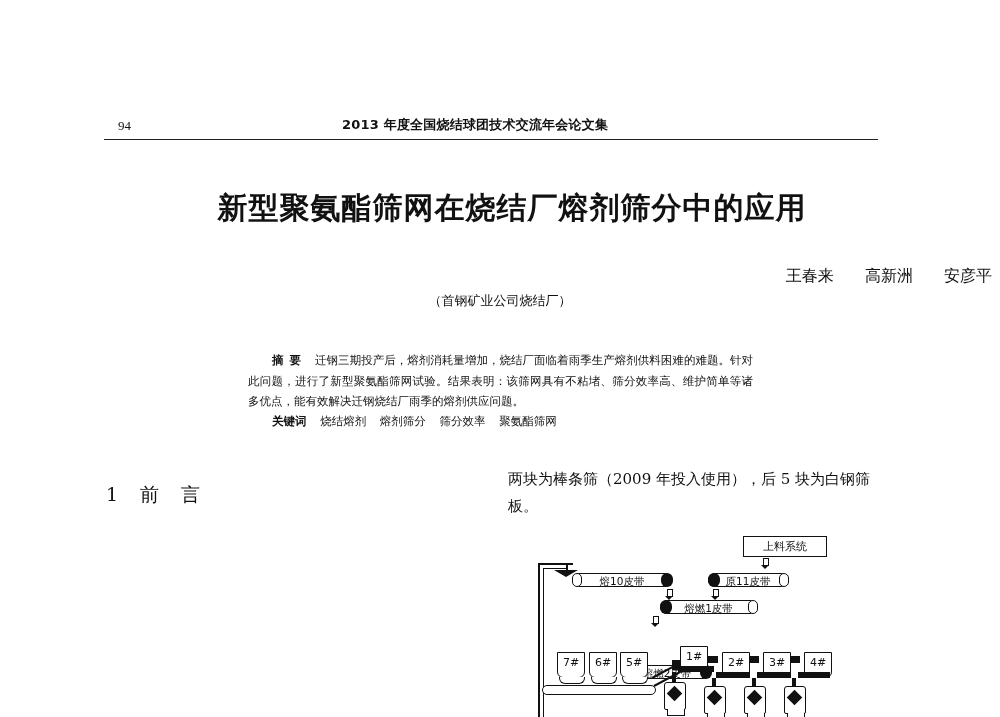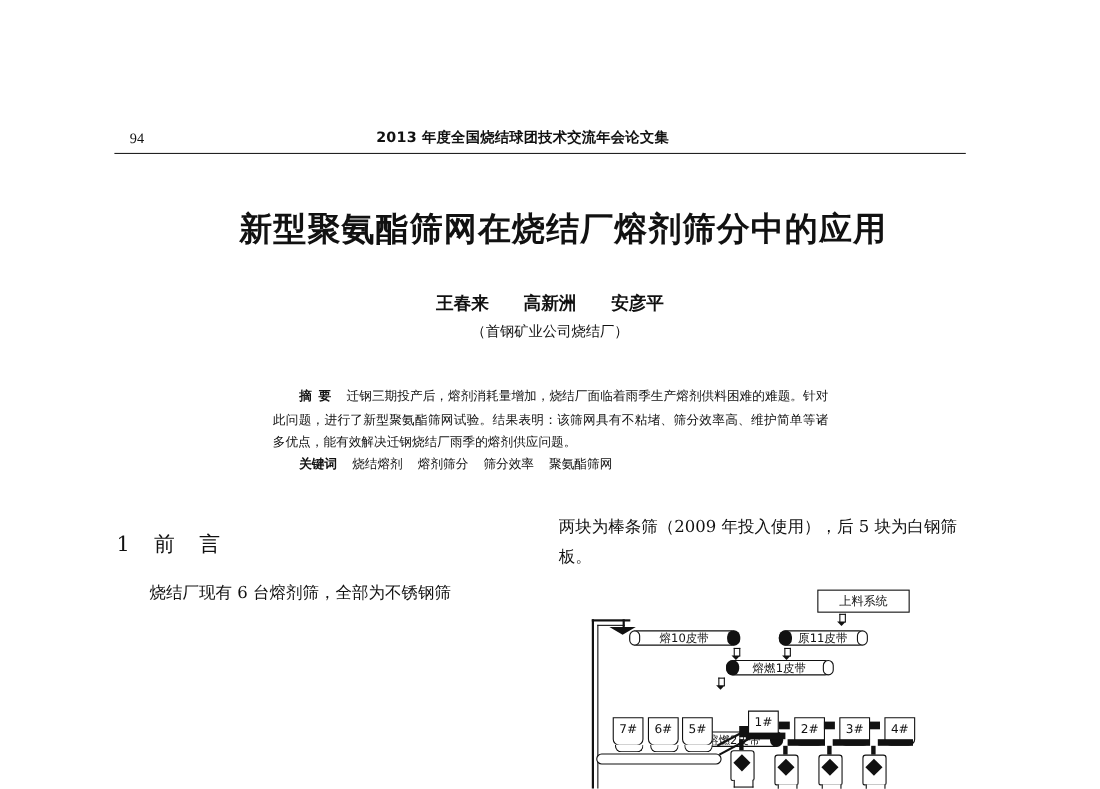--- a/index.html
+++ b/index.html
@@ -5,21 +5,21 @@
   html, body { margin: 0; padding: 0; background: #ffffff; }
   body { width: 1000px; height: 717px; position: relative; overflow: hidden;
          font-family: "DejaVu Serif", "Liberation Serif", serif; color: #111; }
   .abs { position: absolute; }
 
   .page-number { left: 118px; top: 118px; font-size: 13px; font-family: "Liberation Serif", serif; }
   .running-head { left: 342px; top: 116px; font-size: 13px; font-weight: bold; font-family: "DejaVu Sans", sans-serif; letter-spacing: 0.2px; }
   .header-rule { left: 104px; top: 139px; width: 774px; height: 1px; background: #222; }
 
   .paper-title { left: 0; width: 1000px; top: 188px; text-align: center; font-family: "DejaVu Sans", sans-serif; font-weight: bold; font-size: 30px; letter-spacing: 1px; padding-left: 12px; }
-  .authors { left: 0; width: 1000px; top: 266px; text-align: center; font-family: "DejaVu Sans", sans-serif; font-weight: bold; font-size: 16px; word-spacing: 10px; }
+  .authors { left: 0; width: 1000px; top: 266px; text-align: right; font-family: "DejaVu Sans", sans-serif; font-weight: normal; font-size: 16px; word-spacing: 10px; }
   .authors span { margin: 0 8px; }
   .affiliation { left: 0; width: 1000px; top: 292px; text-align: center; font-size: 13px; font-family: "DejaVu Sans", sans-serif; }
 
   .abstract { left: 248px; top: 350px; width: 505px; font-size: 11.5px; line-height: 20.5px; font-family: "DejaVu Sans", sans-serif; text-align: justify; }
   .abstract .lbl { font-weight: bold; margin-left: 24px; margin-right: 8px; letter-spacing: 6px; }
   .keywords { left: 272px; top: 414px; font-size: 11.5px; font-family: "DejaVu Sans", sans-serif; }
   .keywords .lbl { font-weight: bold; margin-right: 10px; }
   .keywords .kw { margin-right: 10px; }
 
   .section-head { left: 106px; top: 482px; font-size: 19px; font-family: "DejaVu Serif", serif; }
@@ -71,21 +71,20 @@
   <span class="kw">熔剂筛分</span>
   <span class="kw">筛分效率</span>
   <span class="kw">聚氨酯筛网</span>
 </div>
 
 <div class="abs section-head">
   <span class="num">1</span><span class="t1">前</span><span>言</span>
 </div>
 
 <div class="abs col-left">
-  <p>烧结厂现有 6 台熔剂筛，全部为不锈钢筛</p>
 </div>
 
 <div class="abs col-right">
   <p>两块为棒条筛（2009 年投入使用），后 5 块为白钢筛板。</p>
 </div>
 
 <div class="abs diagram">
 
   <div class="box-label" style="left:213px; top:6px;">上料系统</div>
   <div class="arrow-down" style="left:233px; top:28px;"></div>

